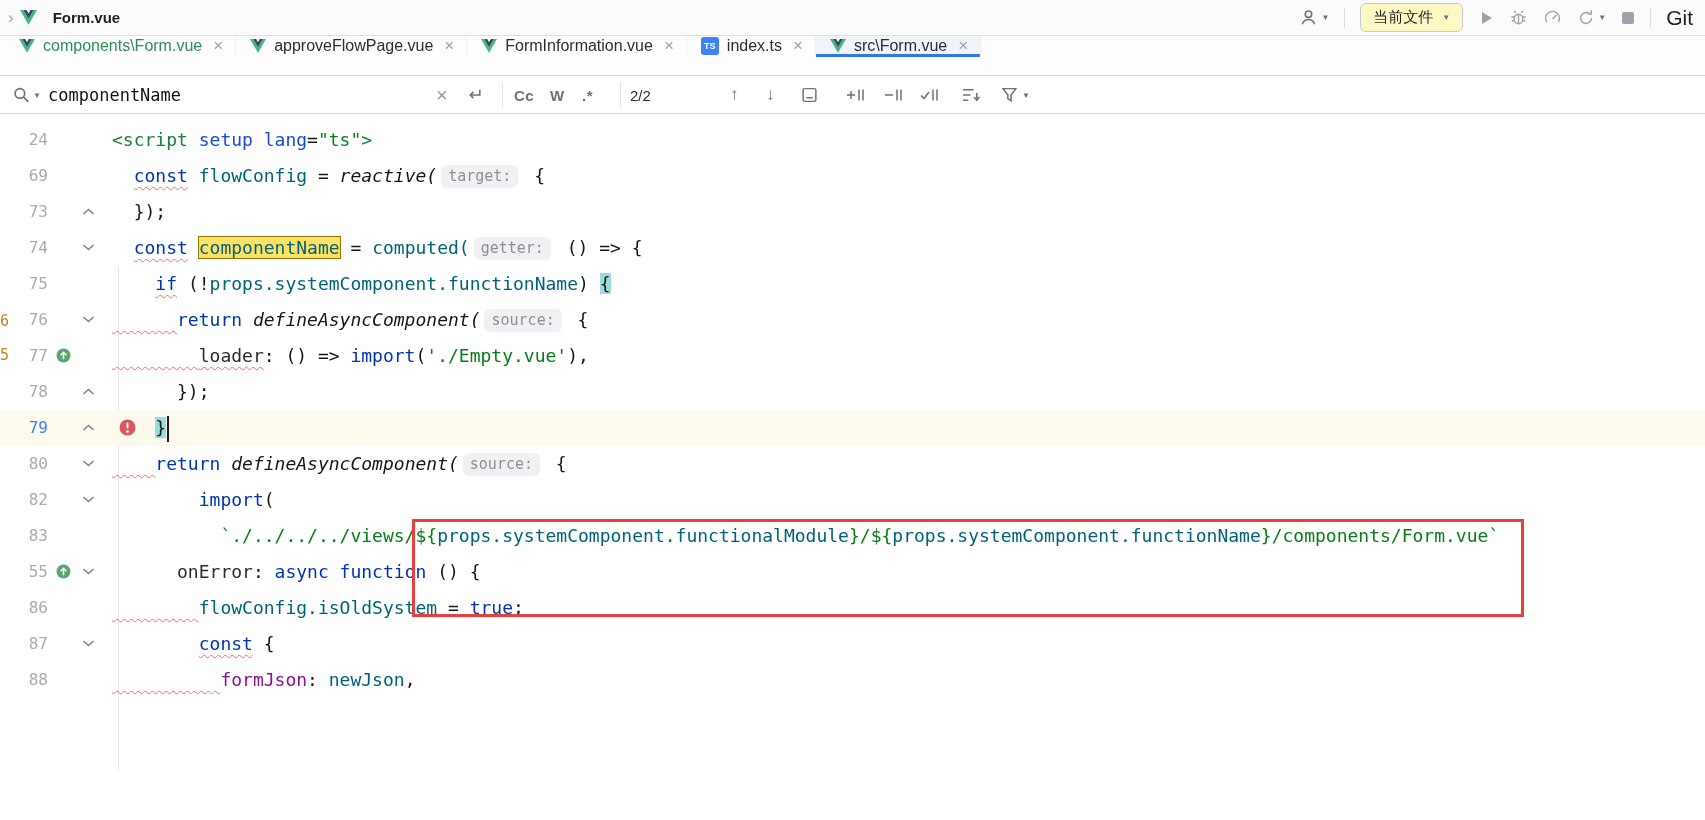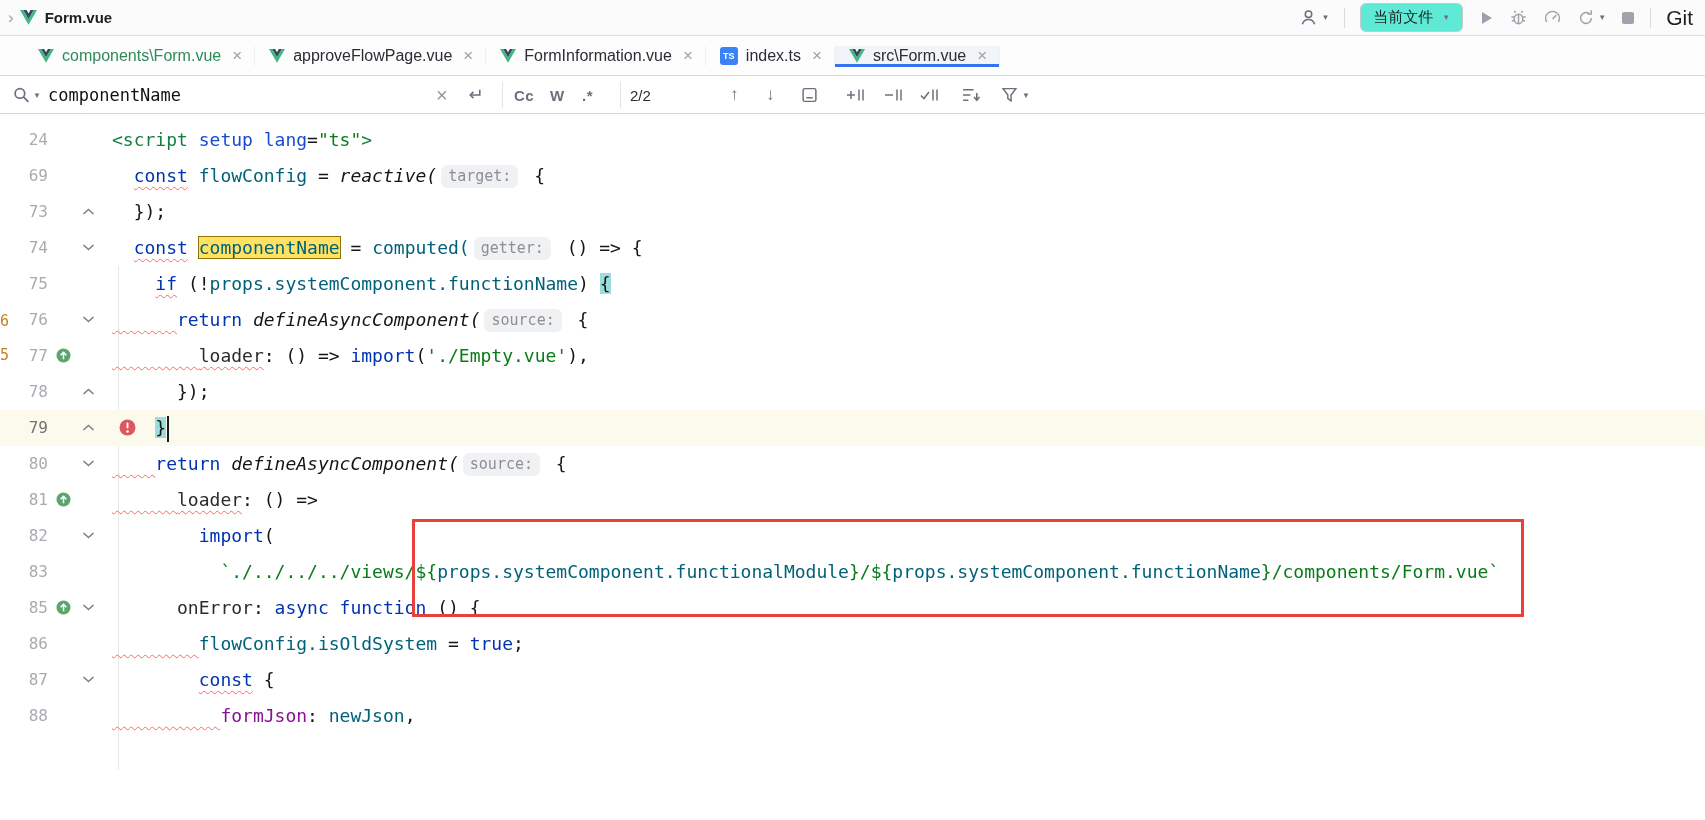--- a/index.html
+++ b/index.html
@@ -4,32 +4,32 @@
 <style>
   * { margin:0; padding:0; box-sizing:border-box; }
   html,body { width:1705px; height:820px; overflow:hidden; background:#fff;
               font-family:"Liberation Sans", sans-serif; }
   .app { position:relative; width:1705px; height:820px; background:#fff; }
 
   
   .titlebar { height:36px; display:flex; align-items:center; background:#FBFBFC;
               border-bottom:1px solid #DCDEE1; padding:0 12px 0 8px; font-size:15px; color:#1E1F22; }
   .tb-chev { color:#9DA1A8; font-size:17px; margin-right:6px; }
-  .tb-title { font-weight:bold; margin-left:8px; }
+  .tb-title { font-weight:bold; margin-left:16px; }
   .tb-right { margin-left:auto; display:flex; align-items:center; gap:15px; }
   .vdiv { width:1px; height:20px; background:#D8DADE; }
   .runconfig { display:flex; align-items:center; gap:9px; border:1px solid #C6C9CE; border-radius:6px;
-               background:#5eead4; padding:4px 12px; font-size:15px; color:#1E1F22; cursor:default; }
+               background:#fef9c3; padding:4px 12px; font-size:15px; color:#1E1F22; cursor:default; }
   .dd { font-size:8px; color:#6C707E; }
   .tb-ic { display:flex; align-items:center; gap:3px; }
   .git-label { font-size:21px; color:#1E1F22; }
 
   
-  .tabbar { height:40px; display:flex; align-items:center; background:#FDFDFE;
-            border-bottom:1px solid #D8DADE; padding-left:24px; }
+  .tabbar { height:40px; display:flex; align-items:flex-start; background:#FDFDFE;
+            border-bottom:1px solid #D8DADE; padding-left:5px; }
   .tab { display:flex; align-items:center; gap:8px; padding:0 12px 0 14px; font-size:16px;
          color:#2B2D33; border-right:1px solid #EFF0F2; position:relative; cursor:default; white-space:nowrap; }
   .tab.active { background:#F1F4F9; }
   .tab.active::after { content:""; position:absolute; left:0; right:0; bottom:-1px; height:3px; background:#3574F0; }
   .tab.added .tab-label { color:#2E8B57; }
   .tab-close { color:#9DA0A8; font-size:17px; margin-left:3px; }
   .ts-badge { width:18px; height:18px; background:#3b82f6; color:#fff; font-size:9px; font-weight:bold;
               display:inline-flex; align-items:center; justify-content:center; border-radius:3px; }
 
   
@@ -44,21 +44,21 @@
   .fb-div { position:absolute; top:6px; width:1px; height:26px; background:#E2E4E7; }
 
   
   .editor { position:relative; height:706px; background:#fff; overflow:hidden; }
   #lines { padding-top:8px; }
   .row { display:flex; height:36px; position:relative; }
   .row.current { background:#FCFAED; }
   .gut { width:100px; flex:none; position:relative; }
   .lnum { display:block; width:48px; text-align:right; line-height:36px; color:#A9ABB0;
           font-family:"DejaVu Sans Mono", monospace; font-size:16px; }
-  .row.current .lnum { color:#737373; }
+  .row.current .lnum { color:#3b82f6; }
   .g-ic { position:absolute; left:56px; top:10px; }
   .fold { position:absolute; left:82px; top:13px; line-height:0; }
   .err-ic { position:absolute; left:119px; top:9px; }
   .code { flex:1; white-space:pre; font-family:"DejaVu Sans Mono", monospace; font-size:18px;
           line-height:36px; padding-left:12px; color:#161616; }
   .inlay { display:inline-block; height:23px; line-height:23px; background:#F0F1F2; color:#8C8E96;
            border-radius:6px; padding:0 7px; font-size:15px; margin:0 5px 0 4px; vertical-align:middle;
            position:relative; top:-1px; font-family:"DejaVu Sans Mono", monospace; }
   .caret { display:inline-block; width:2px; height:26px; background:#1B1B1B; vertical-align:middle; margin-left:1px; }
   .sq  { text-decoration-line:underline; text-decoration-style:wavy; text-decoration-color:#FA6A6A;
@@ -330,50 +330,40 @@
           <div class="gut">
             <span class="lnum">80</span>
             <span class="fold"><svg width="13" height="9" viewBox="0 0 13 9" fill="none" stroke="#7E828B" stroke-width="1.6">
                 <path d="M1.5 2l5 4.5 5-4.5"></path>
               </svg></span>
           </div>
           <div class="code"><span class="s-p sq">    </span><span class="s-k">return</span><span class="s-p"> </span><span class="s-i">defineAsyncComponent(</span><span class="inlay">source:</span><span class="s-p"> {</span></div>
         </div>
         <div class="row">
           <div class="gut">
-            <span class="lnum">81</span>
+            <span class="lnum">82</span>
+            <span class="fold"><svg width="13" height="9" viewBox="0 0 13 9" fill="none" stroke="#7E828B" stroke-width="1.6">
+                <path d="M1.5 2l5 4.5 5-4.5"></path>
+              </svg></span>
+          </div>
+          <div class="code"><span class="s-p">        </span><span class="s-k">import</span><span class="s-p">(</span></div>
+        </div>
+        <div class="row">
+          <div class="gut">
+            <span class="lnum">83</span>
+          </div>
+          <div class="code"><span class="s-p">          </span><span class="s-s">`./../../../views/</span><span class="s-b">${</span><span class="s-v">props.systemComponent.functionalModule</span><span class="s-b">}</span><span class="s-s">/</span><span class="s-b">${</span><span class="s-v">props.systemComponent.functionName</span><span class="s-b">}</span><span class="s-s">/components/Form.vue`</span></div>
+        </div>
+        <div class="row">
+          <div class="gut">
+            <span class="lnum">55</span>
             <svg class="g-ic" width="15" height="15" viewBox="0 0 15 15">
               <circle cx="7.5" cy="7.5" r="7" fill="#59A869"></circle>
               <path d="M7.5 11.2V4.4M4.6 7.3l2.9-2.9 2.9 2.9" stroke="#fff" stroke-width="1.5" fill="none"></path>
             </svg>
-          </div>
-          <div class="code"><span class="s-p sq">      </span><span class="s-pd sq">loader</span><span class="s-p">: () =&gt;</span></div>
-        </div>
-        <div class="row">
-          <div class="gut">
-            <span class="lnum">82</span>
-            <span class="fold"><svg width="13" height="9" viewBox="0 0 13 9" fill="none" stroke="#7E828B" stroke-width="1.6">
-                <path d="M1.5 2l5 4.5 5-4.5"></path>
-              </svg></span>
-          </div>
-          <div class="code"><span class="s-p">        </span><span class="s-k">import</span><span class="s-p">(</span></div>
-        </div>
-        <div class="row">
-          <div class="gut">
-            <span class="lnum">83</span>
-          </div>
-          <div class="code"><span class="s-p">          </span><span class="s-s">`./../../../views/</span><span class="s-b">${</span><span class="s-v">props.systemComponent.functionalModule</span><span class="s-b">}</span><span class="s-s">/</span><span class="s-b">${</span><span class="s-v">props.systemComponent.functionName</span><span class="s-b">}</span><span class="s-s">/components/Form.vue`</span></div>
-        </div>
-        <div class="row">
-          <div class="gut">
-            <span class="lnum">85</span>
-            <svg class="g-ic" width="15" height="15" viewBox="0 0 15 15">
-              <circle cx="7.5" cy="7.5" r="7" fill="#59A869"></circle>
-              <path d="M7.5 11.2V4.4M4.6 7.3l2.9-2.9 2.9 2.9" stroke="#fff" stroke-width="1.5" fill="none"></path>
-            </svg>
             <span class="fold"><svg width="13" height="9" viewBox="0 0 13 9" fill="none" stroke="#7E828B" stroke-width="1.6">
                 <path d="M1.5 2l5 4.5 5-4.5"></path>
               </svg></span>
           </div>
           <div class="code"><span class="s-p">      </span><span class="s-pd">onError</span><span class="s-p">: </span><span class="s-k">async</span><span class="s-p"> </span><span class="s-k">function</span><span class="s-p"> () {</span></div>
         </div>
         <div class="row">
           <div class="gut">
             <span class="lnum">86</span>
           </div>

